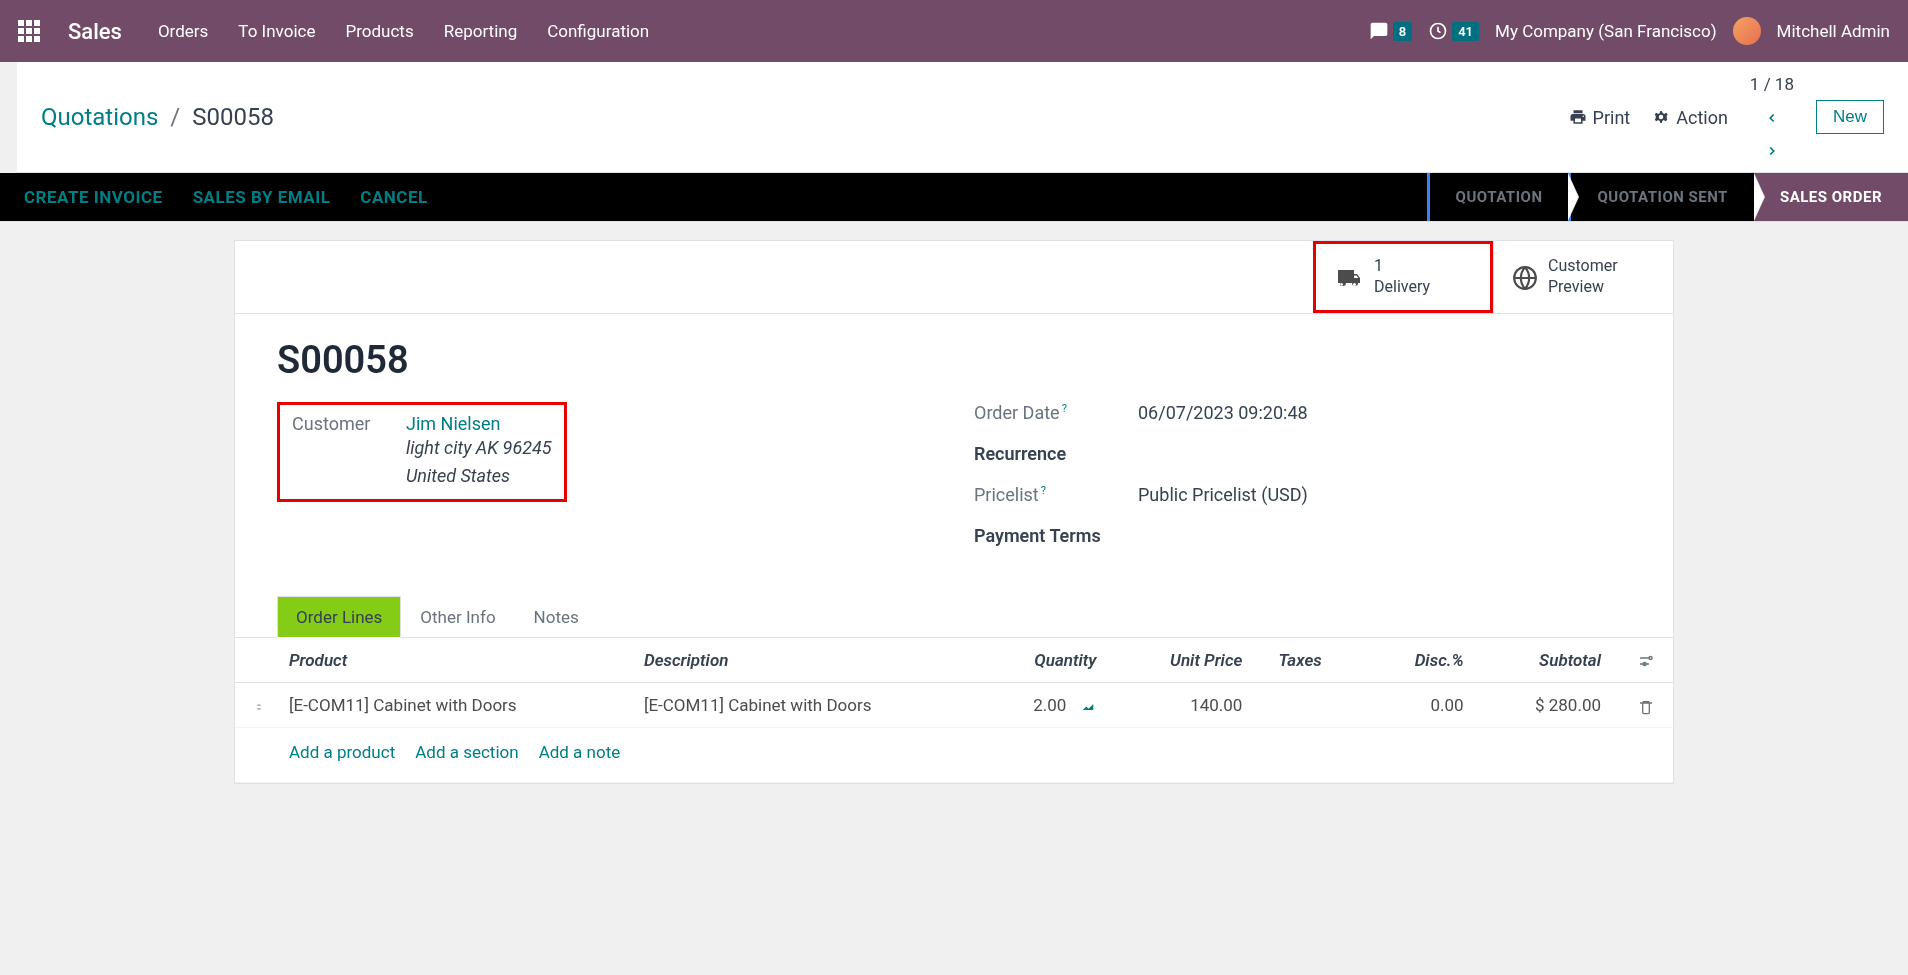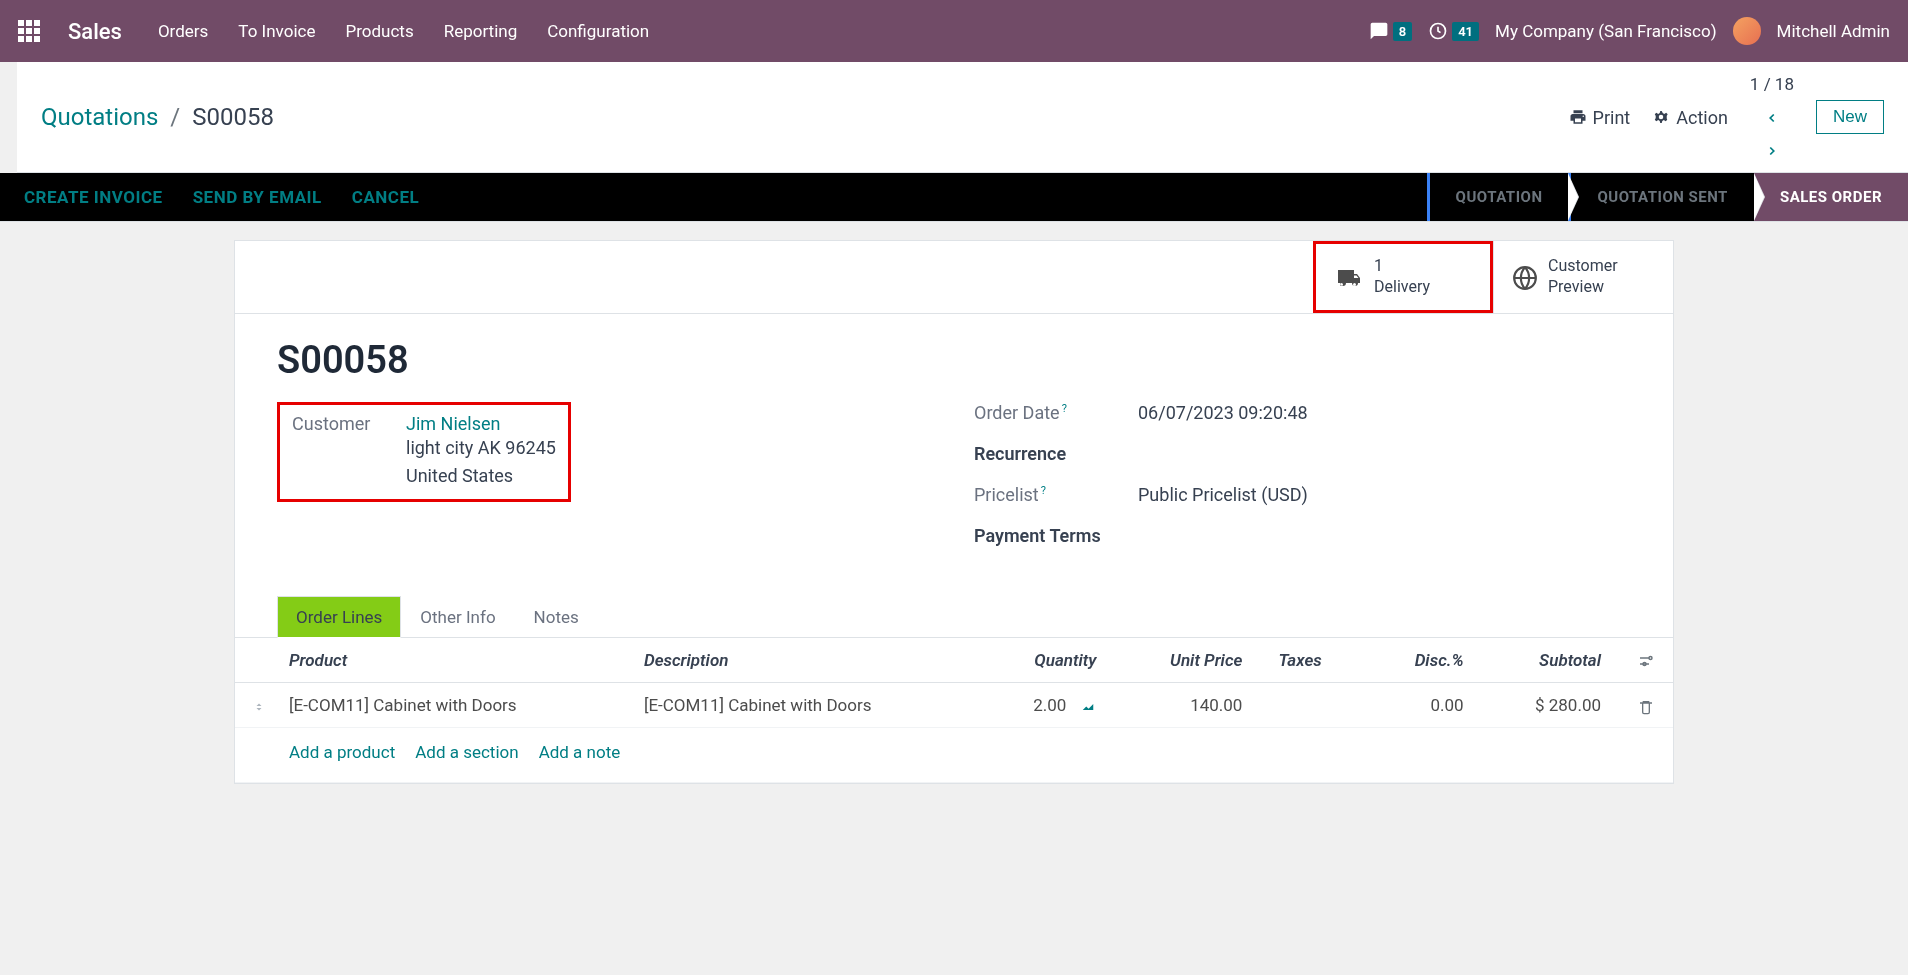--- a/index.html
+++ b/index.html
@@ -78,21 +78,21 @@
     
     .form-body { padding: 24px 42px 10px; }
     .order-title { font-size: 38px; font-weight: 600; color: #1f2937; margin-bottom: 20px; }
     .fields-grid { display: grid; grid-template-columns: 1fr 1fr; gap: 40px; }
     .field-col { display: flex; flex-direction: column; gap: 20px; }
     .field-row { display: flex; gap: 24px; align-items: flex-start; font-size: 18px;}
     .field-label { color: #6b7280; width: 140px; flex-shrink: 0; }
     .field-label.bold { font-weight: 600; color: #374151; }
     .field-value { color: #374151; }
     .field-value a { color: #017e84; text-decoration: none; cursor: pointer; }
-    .field-value div { line-height: 1.6; }
+    .field-value div { line-height: 1.6; font-style: italic; }
     .customer-box { border: 3px solid #e60000; padding: 8px 12px; margin-right: auto; display: inline-block;}
     .help-q { color: #017e84; font-size: 11px; vertical-align: super; margin-left: 2px; cursor: pointer;}
     
     .tabs { display: flex; margin-top: 40px; padding: 0 42px;}
     .tab { padding: 10px 18px; font-size: 17px; color: #6b7280; cursor: pointer; border: 1px solid transparent; border-bottom: none;}
     .tab.active { border-color: #dee2e6; border-bottom: 1px solid #fff; color: #374151; margin-bottom: -1px; background: #84cc16;}
     .tabs-border { border-bottom: 1px solid #dee2e6;}
     
     .line-table { width: 100%; border-collapse: collapse; }
     .line-table th { padding: 12px 18px; font-size: 17px; font-weight: 600; text-align: left; border-bottom: 1px solid #dee2e6; color: #374151; font-style: italic;}
@@ -185,21 +185,21 @@
           </svg>
       </span>
     </div>
     <button class="new-btn">New</button>
   </div>
 </div>
 
 <div class="actionbar">
   <div class="actionbar-left">
     <span class="action-link">CREATE INVOICE</span>
-    <span class="action-link">SEND BY EMAIL</span>
+    <span class="action-link">SALES BY EMAIL</span>
     <span class="action-link">CANCEL</span>
   </div>
   <div class="status-flow">
     <div class="status-step">QUOTATION</div>
     <div class="status-step pre-active">QUOTATION SENT</div>
     <div class="status-step active">SALES ORDER</div>
   </div>
 </div>
 
 <div class="form-container">

